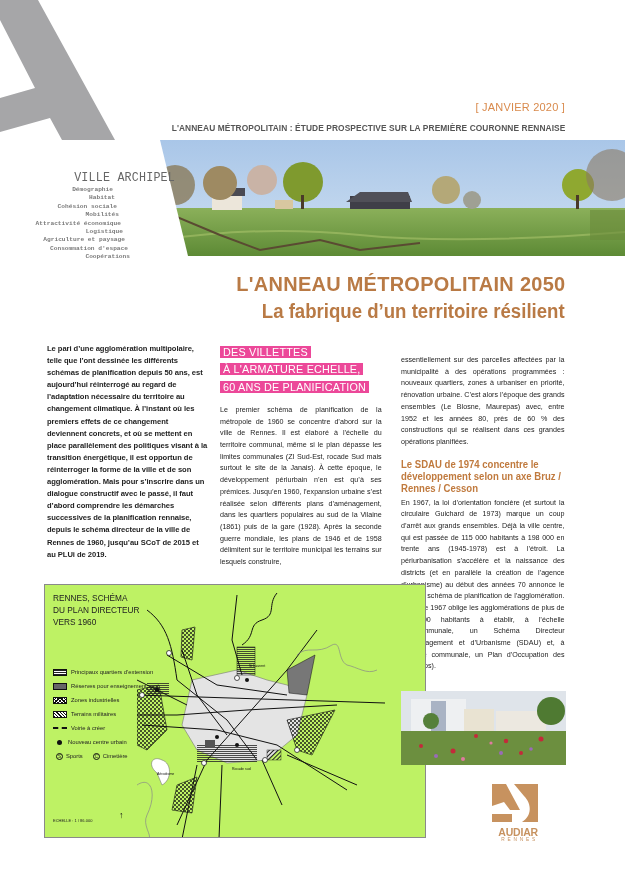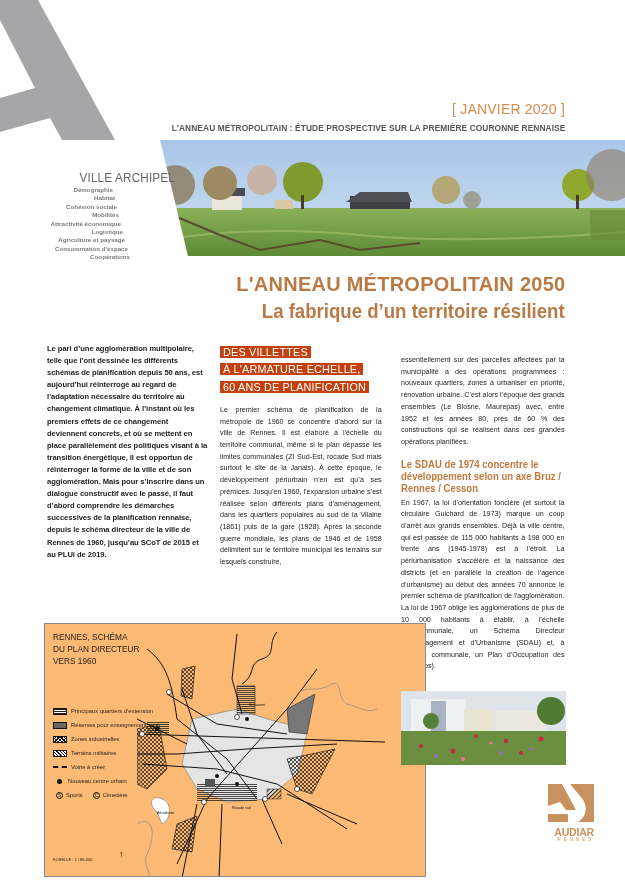--- a/index.html
+++ b/index.html
@@ -1,63 +1,63 @@
 <!DOCTYPE html>
 <html><head>
 <meta charset="utf-8">
 <style>
   * { margin: 0; padding: 0; box-sizing: border-box; }
   html, body { width: 625px; height: 883px; background: #ffffff; overflow: hidden; }
   body { position: relative; font-family: "Liberation Sans", sans-serif; color: #1a1a1a; }
 
   .bigA { position: absolute; left: 0; top: 0; width: 130px; height: 145px; }
 
-  .date { position: absolute; right: 60px; top: 101px; font-family: "Liberation Sans", sans-serif; font-size: 14px; color: #d98a4c; letter-spacing: 0.2px; }
+  .date { position: absolute; right: 60px; top: 101px; font-family: "Liberation Sans", sans-serif; font-size: 11px; color: #d98a4c; letter-spacing: 0.2px; }
   .series { position: absolute; right: 60px; top: 122px; font-family: "Liberation Sans", sans-serif; font-size: 9.5px; font-weight: bold; color: #555555; letter-spacing: 0.1px; transform: scaleX(0.88); transform-origin: right center; white-space: nowrap; }
 
   .hero { position: absolute; left: 160px; top: 140px; width: 465px; height: 116px; overflow: hidden; }
   .hero svg { display: block; }
 
-  .sidebar { position: absolute; left: 20px; top: 170px; width: 155px; text-align: right; }
+  .sidebar { position: absolute; left: 20px; top: 170px; width: 155px; text-align: right; font-family: Liberation Mono, monospace; }
   .sidebar .ttl { font-size: 13px; color: #666666; letter-spacing: 0.2px; margin-bottom: 1px; transform: scaleX(0.9); transform-origin: right; }
   .sidebar .item { font-size: 6.2px; font-weight: bold; color: #7a7a7a; line-height: 8.4px; white-space: nowrap; }
 
   .h1 { position: absolute; right: 60px; top: 272px; font-size: 21px; font-weight: bold; color: #b97a45; letter-spacing: 0.3px; white-space: nowrap; transform: scaleX(0.95); transform-origin: right; }
   .h2 { position: absolute; right: 60px; top: 300px; font-size: 20px; font-weight: bold; color: #b97a45; white-space: nowrap; transform: scaleX(0.93); transform-origin: right; }
 
   .intro { position: absolute; left: 47px; top: 343px; width: 161px; font-size: 7.6px; font-weight: bold; line-height: 12.1px; color: #1e1e1e; letter-spacing: -0.05px; }
 
   .col2 { position: absolute; left: 220px; top: 343px; width: 162px; }
-  .sectag { display: inline; background: #c2410c; color: #ffffff; font-size: 10.8px; font-weight: normal; line-height: 15.3px; padding: 0 3px; box-decoration-break: clone; -webkit-box-decoration-break: clone; letter-spacing: 0.2px; }
+  .sectag { display: inline; background: #ec4899; color: #ffffff; font-size: 10.8px; font-weight: normal; line-height: 15.3px; padding: 0 3px; box-decoration-break: clone; -webkit-box-decoration-break: clone; letter-spacing: 0.2px; }
   .sectag-wrap { width: 150px; margin-bottom: 9px; line-height: 15.3px; }
   .body { font-family: "Liberation Sans", sans-serif; font-size: 7.6px; line-height: 11.7px; color: #222; text-align: justify; transform: scaleX(0.94); transform-origin: left; width: 172px; }
 
   .col3 { position: absolute; left: 401px; top: 354px; width: 164px; }
   .col3 .body { width: 174px; }
   .subh { font-size: 10.4px; font-weight: bold; color: #c07a3e; line-height: 12px; margin-top: 11px; margin-bottom: 2px; transform: scaleX(0.92); transform-origin: left; width: 180px; }
 
-  .map { position: absolute; left: 44px; top: 584px; width: 382px; height: 254px; border: 1px solid #8a8a8a; background: #fdba74; overflow: hidden; margin-top: 39px; }
+  .map { position: absolute; left: 44px; top: 584px; width: 382px; height: 254px; border: 1px solid #8a8a8a; background: #bef264; overflow: hidden; }
   .map .mtitle { position: absolute; left: 8px; top: 7px; font-size: 9px; color: #222; line-height: 12px; transform: scaleX(0.92); transform-origin: left; }
   .legend { position: absolute; left: 8px; top: 80px; }
   .legend .row { display: flex; align-items: center; height: 14px; font-size: 5.8px; color: #222; white-space: nowrap; }
   .sw { width: 14px; height: 7px; margin-right: 4px; border: 0.6px solid #111; }
   .sw1 { background: repeating-linear-gradient(0deg, #222 0 0.8px, #fff 0.8px 2px); }
   .sw2 { background: #666; }
   .sw3 { background: repeating-linear-gradient(45deg, #111 0 1px, #fff 1px 2.5px), repeating-linear-gradient(-45deg, #111 0 1px, #fff 1px 2.5px); background-blend-mode: multiply; }
   .sw4 { background: repeating-linear-gradient(45deg, #111 0 1px, #fff 1px 2.4px); }
   .dash { width: 14px; height: 0; border-top: 2px dashed #111; margin-right: 4px; }
   .dot { width: 5px; height: 5px; border-radius: 50%; background: #111; margin: 0 6px 0 4px; }
   .circ { display: inline-flex; align-items: center; justify-content: center; width: 7px; height: 7px; border: 0.7px solid #111; border-radius: 50%; font-size: 4.5px; margin-right: 3px; }
   .scale { position: absolute; left: 8px; top: 233px; font-size: 4px; color: #222; }
   .north { position: absolute; left: 74px; top: 225px; font-size: 9px; color: #111; }
   .mapsvg { position: absolute; left: 92px; top: 0; }
 
   .photo2 { position: absolute; left: 401px; top: 691px; width: 165px; height: 74px; overflow: hidden; }
 
-  .logo { position: absolute; left: 548px; top: 784px; width: 46px; }
+  .logo { position: absolute; left: 492px; top: 784px; width: 46px; }
   .logo .name { font-size: 10.5px; font-weight: bold; color: #c7925f; letter-spacing: -0.2px; line-height: 10px; margin-top: 1px; text-align: right; }
   .logo .city { font-size: 4.8px; color: #c7925f; letter-spacing: 2.8px; text-align: right; line-height: 6px; }
 </style>
 </head>
 <body>
 
 <svg class="bigA" viewBox="0 0 130 145">
   <polygon points="0,0 38,0 115,140 62,140 50,118 0,132 0,98 35,88 0,20" fill="#a6a6a8"></polygon>
 </svg>
 

